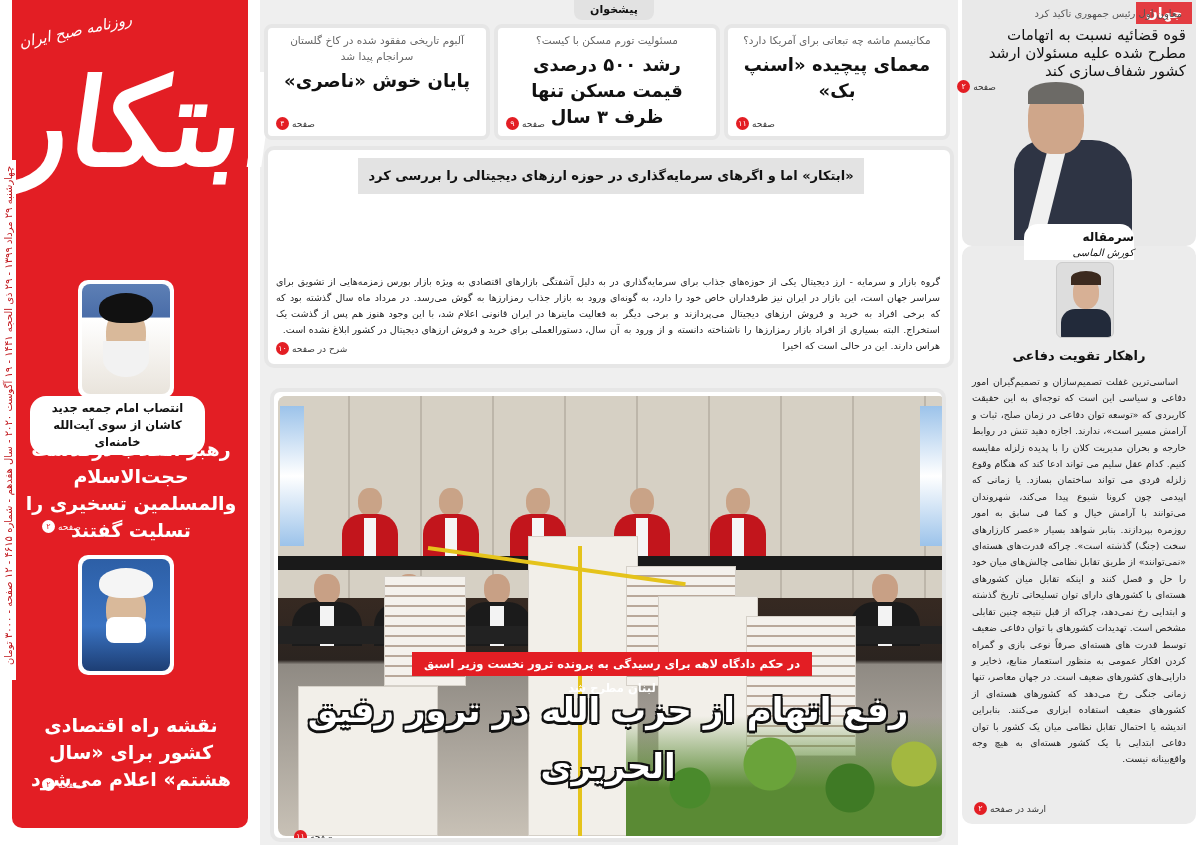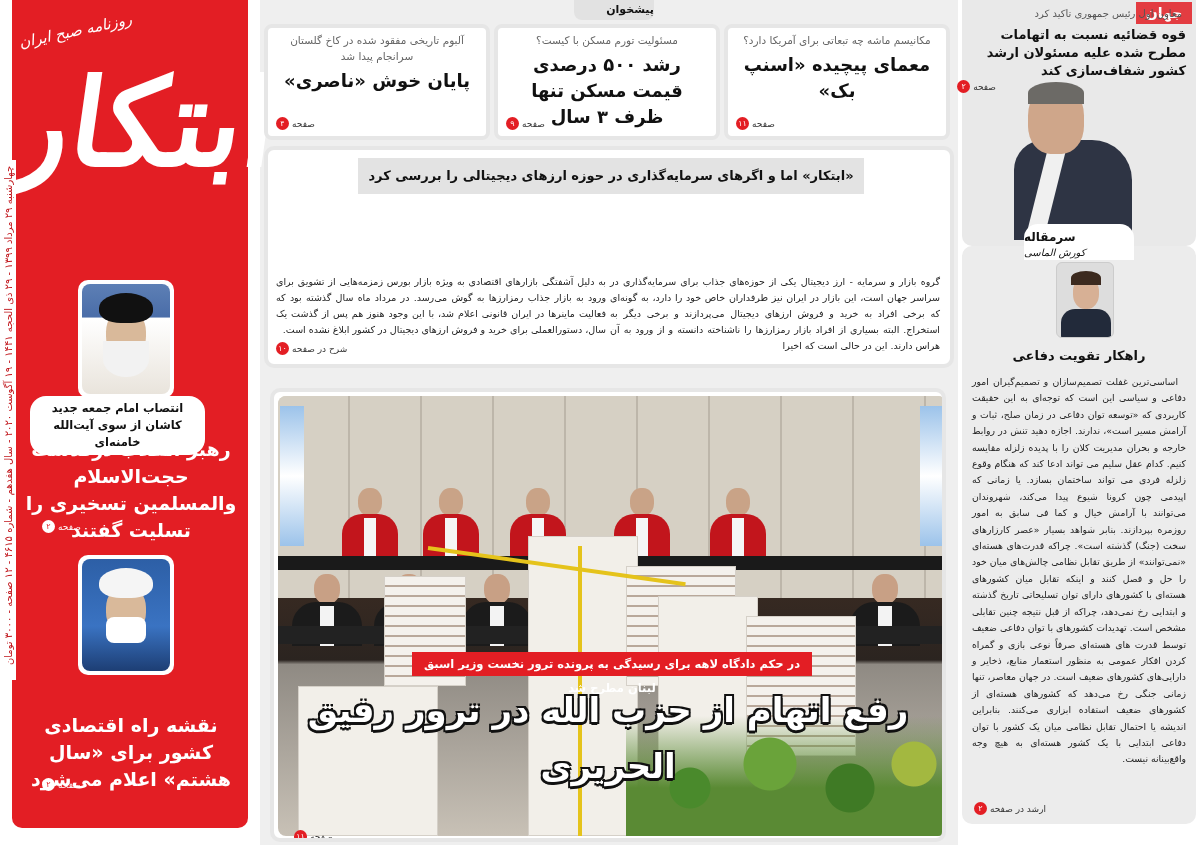--- a/index.html
+++ b/index.html
@@ -35,21 +35,21 @@
   .rh1 { top: 436px; }
   .rh2 { top: 712px; }
   .page-ref { font-size: 9px; color: #333; display: inline-flex; align-items: center; gap: 3px; }
   .page-ref .badge { display:inline-block; width: 13px; height: 13px; border-radius: 50%; background: #e31e24; color: #fff; font-size: 8px; line-height: 13px; text-align: center; }
   .page-ref.white { color: #fff; }
   .page-ref.white .badge { background: #fff; color: #e31e24; }
   .ref-red1 { position: absolute; left: 42px; top: 520px; }
   .ref-red2 { position: absolute; left: 42px; top: 778px; }
 
   
-  .kiosk-tab { position: absolute; left: 574px; top: 0; width: 80px; height: 20px; background: #e2e2e2; border-radius: 0 0 8px 8px; font-size: 11px; font-weight: bold; line-height: 20px; }
+  .kiosk-tab { position: absolute; left: 574px; top: 0; width: 80px; height: 20px; background: #e2e2e2; border-radius: 0 0 8px 8px; text-align: center; font-size: 11px; font-weight: bold; line-height: 20px; }
   .teaser { position: absolute; top: 24px; width: 226px; height: 116px; background: #fff; border-radius: 8px; border: 4px solid #e6e6e6; text-align: center; padding: 4px 8px; }
   .teaser .kicker { font-size: 10.5px; color: #666; line-height: 16px; }
   .teaser .title { font-size: 18px; font-weight: bold; line-height: 26px; margin-top: 4px; }
   .teaser .page-ref { position: absolute; left: 8px; bottom: 6px; }
   .t1 { left: 264px; }
   .t2 { left: 494px; }
   .t3 { left: 724px; }
 
   
   .main-story { position: absolute; left: 264px; top: 146px; width: 690px; height: 222px; background: #fff; border-radius: 10px; border: 4px solid #e6e6e6; }
@@ -85,30 +85,30 @@
   .photo-kicker { position: absolute; left: 138px; top: 260px; width: 400px; height: 24px; background: #e31e24; color: #fff; font-size: 11.5px; font-weight: bold; text-align: center; line-height: 24px; }
   .photo-headline { position: absolute; left: 10px; top: 290px; width: 648px; text-align: center; font-size: 34px; font-weight: 900; color: #fff; line-height: 56px;
                     text-shadow: -2px -2px 0 #111, 2px -2px 0 #111, -2px 2px 0 #111, 2px 2px 0 #111, 0 3px 0 #111; letter-spacing: -1px; }
   .photo-ref { position: absolute; left: 20px; top: 438px; }
 
   
   .right-col { position: absolute; left: 958px; top: 0; width: 242px; height: 845px; background: #fff; }
   .top-right-card { position: absolute; left: 4px; top: 0; width: 234px; height: 246px; background: #e9e9e9; border-radius: 0 0 10px 10px; }
   .jahan-logo { position: absolute; right: 4px; top: 2px; width: 56px; height: 22px; background: #e31e24; color: #fff; font-size: 14px; font-weight: bold; text-align: center; line-height: 22px; opacity: .85; }
   .tr-kicker { position: absolute; right: 14px; top: 8px; font-size: 10px; color: #555; }
-  .tr-title { position: absolute; right: 10px; top: 26px; width: 220px; text-align: right; font-size: 13px; font-weight: bold; line-height: 18px; }
+  .tr-title { position: absolute; right: 10px; top: 26px; width: 220px; text-align: right; font-size: 15px; font-weight: normal; line-height: 18px; }
   .tr-ref { position: absolute; right: 200px; top: 80px; direction:rtl;}
   .vp-photo { position: absolute; left: 40px; top: 84px; width: 140px; height: 156px; }
   .vp-head { position:absolute; left:26px; top:0; width:56px; height:70px; background: #cfa68a; border-radius:45% 45% 40% 40%; }
   .vp-hair { position:absolute; left:26px; top:-2px; width:56px; height:22px; background:#6c6a66; border-radius:50% 50% 0 0; }
   .vp-body { position:absolute; left:12px; top:56px; width:118px; height:100px; background:#2e3444; border-radius:30px 40px 0 0; }
   .vp-shirt { position:absolute; left:36px; top:60px; width:18px; height:90px; background:#f0f0f0; transform: rotate(14deg); }
 
   .editorial { position: absolute; left: 4px; top: 246px; width: 234px; height: 578px; background: #ececec; border-radius: 10px; }
-  .ed-label { position: absolute; left: 62px; top: -22px; width: 110px; background: #fff; border-radius: 14px 14px 0 0; text-align: left; padding-top: 4px; }
+  .ed-label { position: absolute; left: 62px; top: -22px; width: 110px; background: #fff; border-radius: 14px 14px 0 0; text-align: right; padding-top: 4px; }
   .ed-label .s { font-size: 12px; font-weight: bold; line-height: 18px; }
   .ed-label .a { font-size: 10px; line-height: 14px; font-style: italic; }
   .author-photo { position: absolute; left: 94px; top: 16px; width: 58px; height: 76px; border-radius: 6px; background: #ddd; overflow:hidden; border:1px solid #ccc; }
   .ap-face { position:absolute; left:16px; top:14px; width:26px; height:32px; background:#d7b095; border-radius:45%; }
   .ap-hair { position:absolute; left:14px; top:8px; width:30px; height:14px; background:#3c2a1f; border-radius:50% 50% 0 0; }
   .ap-body { position:absolute; left:4px; top:46px; width:50px; height:30px; background:#222a3a; border-radius:14px 14px 0 0; }
   .ed-title { position: absolute; left: 0; top: 102px; width: 234px; text-align: center; font-size: 13px; font-weight: bold; }
   .ed-body { position: absolute; right: 10px; top: 128px; width: 214px; font-size: 9.3px; line-height: 16.4px; text-align: justify; color: #222; }
   .ed-body p { text-indent: 8px; }
   .ed-ref { position: absolute; right: 150px; top: 556px; }

